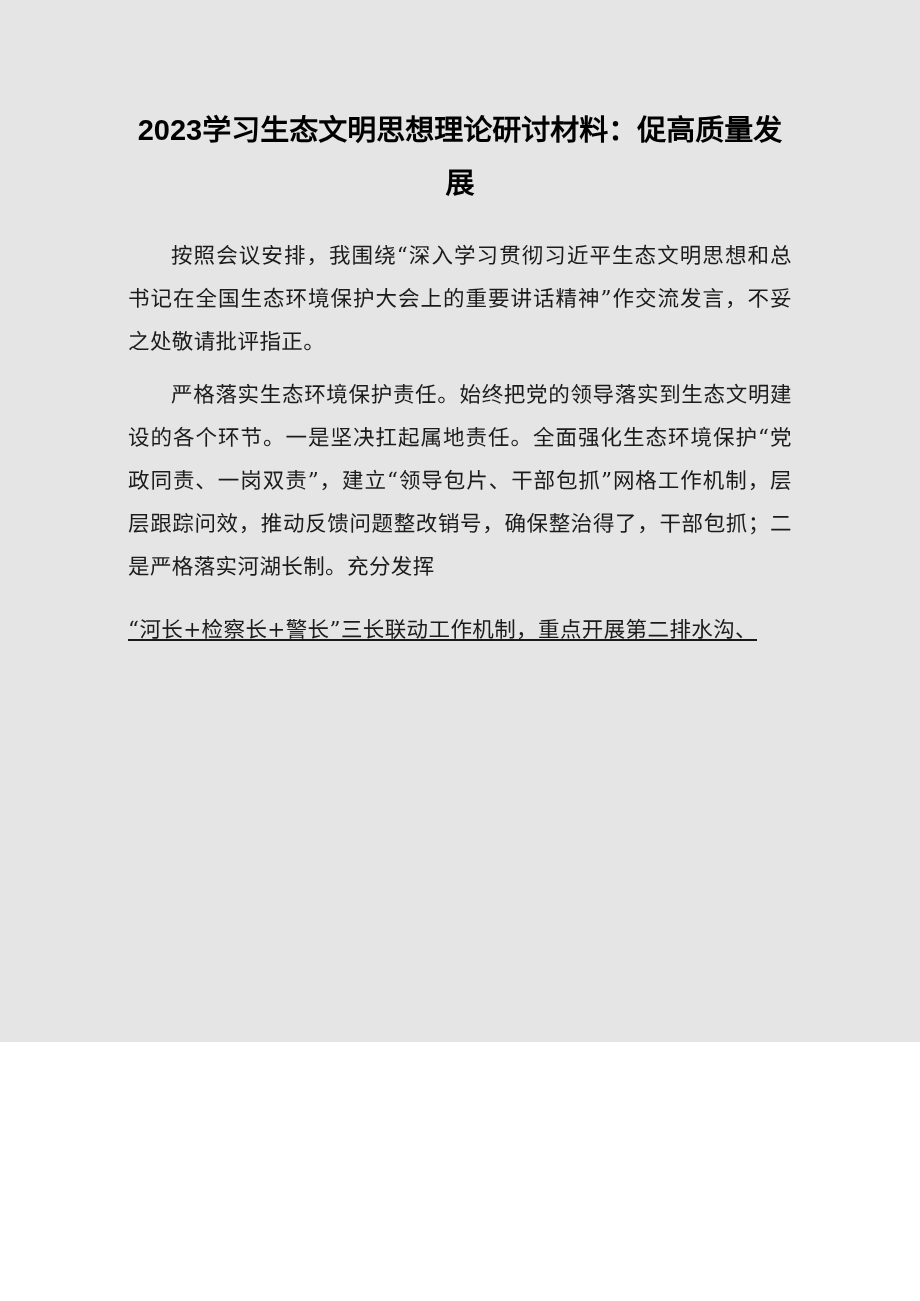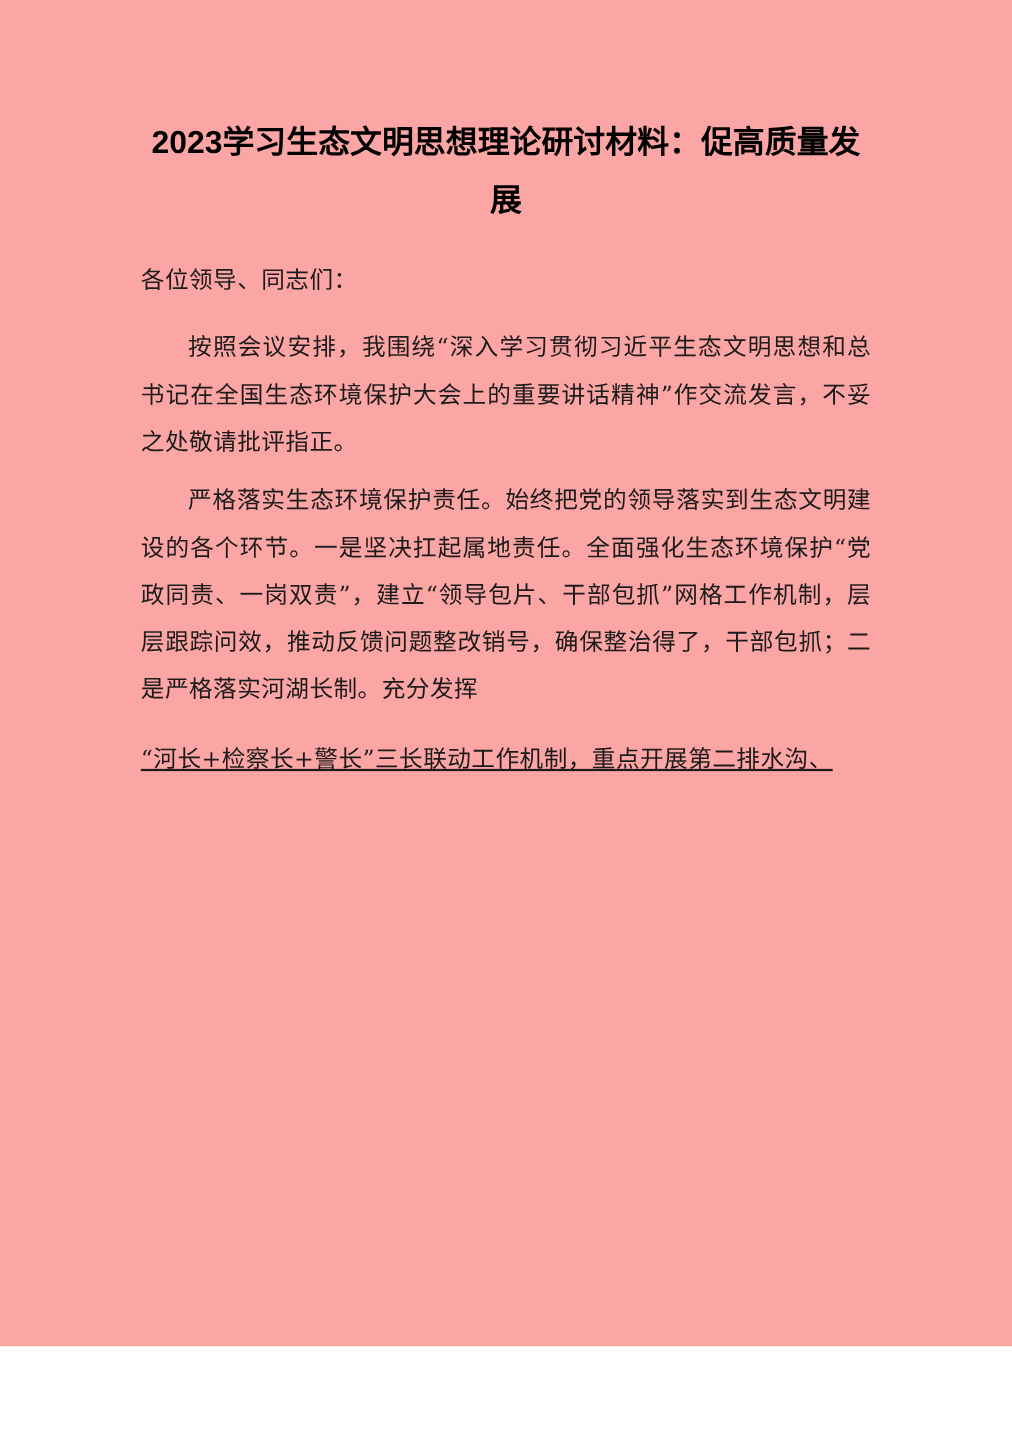--- a/index.html
+++ b/index.html
@@ -5,22 +5,22 @@
 <style>
   html, body {
     margin: 0;
     padding: 0;
     background: #ffffff;
   }
 
   .page {
     position: relative;
     width: 920px;
-    height: 1224px;
-    background: #fca5a5;
+    height: 1042px;
+    background: #e5e5e5;
     margin: 0 auto;
     overflow: hidden;
     box-sizing: border-box;
   }
 
   .doc-body {
     position: absolute;
     left: 128px;
     top: 104px;
     width: 664px;
@@ -71,21 +71,20 @@
   }
 </style>
 </head>
 <body>
 
 <div class="page">
   <div class="doc-body">
 
     <h1 class="doc-title">2023学习生态文明思想理论研讨材料：促高质量发展</h1>
 
-    <p class="doc-para salutation">各位领导、同志们：</p>
 
     <p class="doc-para indent">按照会议安排，我围绕“深入学习贯彻习近平生态文明思想和总书记在全国生态环境保护大会上的重要讲话精神”作交流发言，不妥之处敬请批评指正。</p>
 
 
     <p class="doc-para indent">严格落实生态环境保护责任。始终把党的领导落实到生态文明建设的各个环节。一是坚决扛起属地责任。全面强化生态环境保护“党政同责、一岗双责”，建立“领导包片、干部包抓”网格工作机制，层层跟踪问效，推动反馈问题整改销号，确保整治得了，干部包抓；二是严格落实河湖长制。充分发挥</p>
 
     <p class="doc-para no-indent last-line">“河长+检察长+警长”三长联动工作机制，重点开展第二排水沟、</p>
 
   </div>
 </div>

